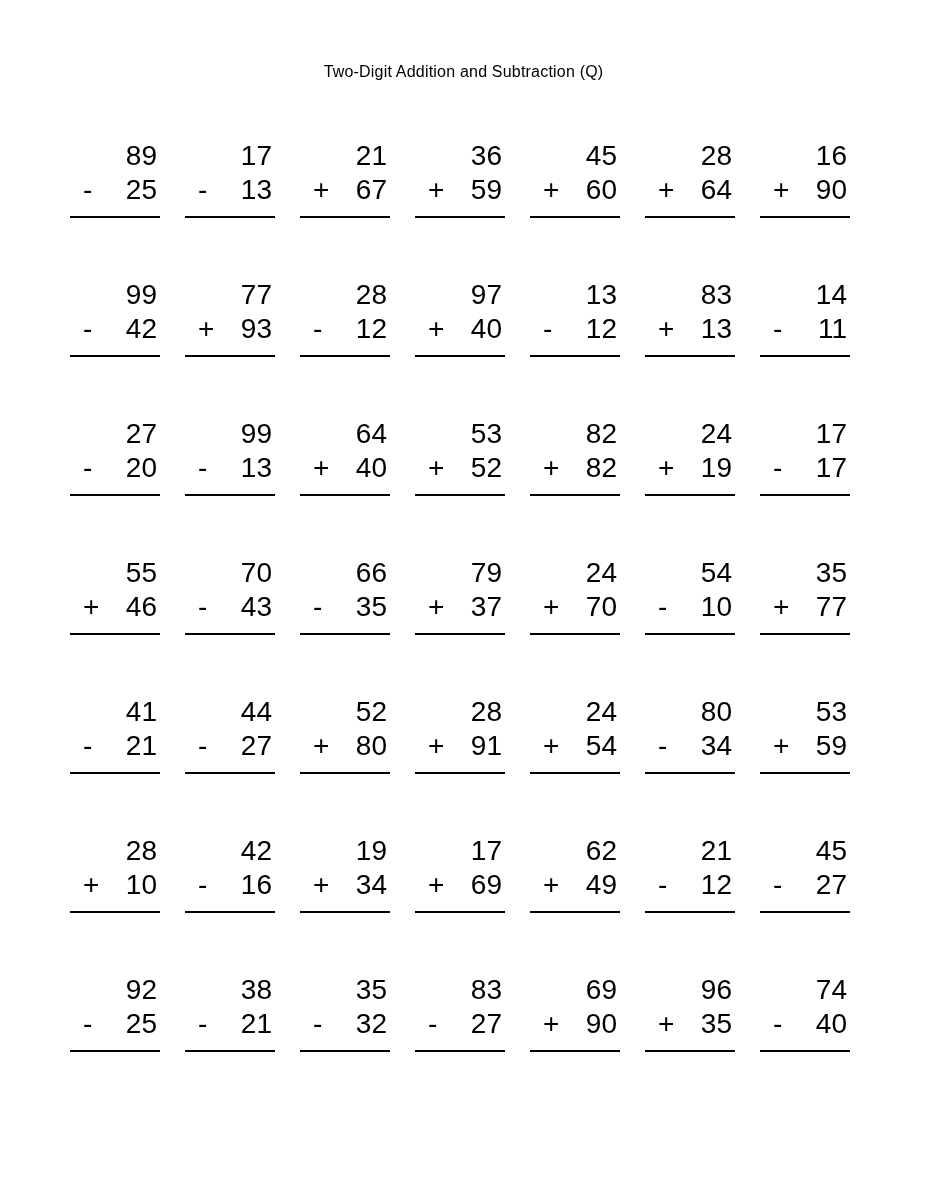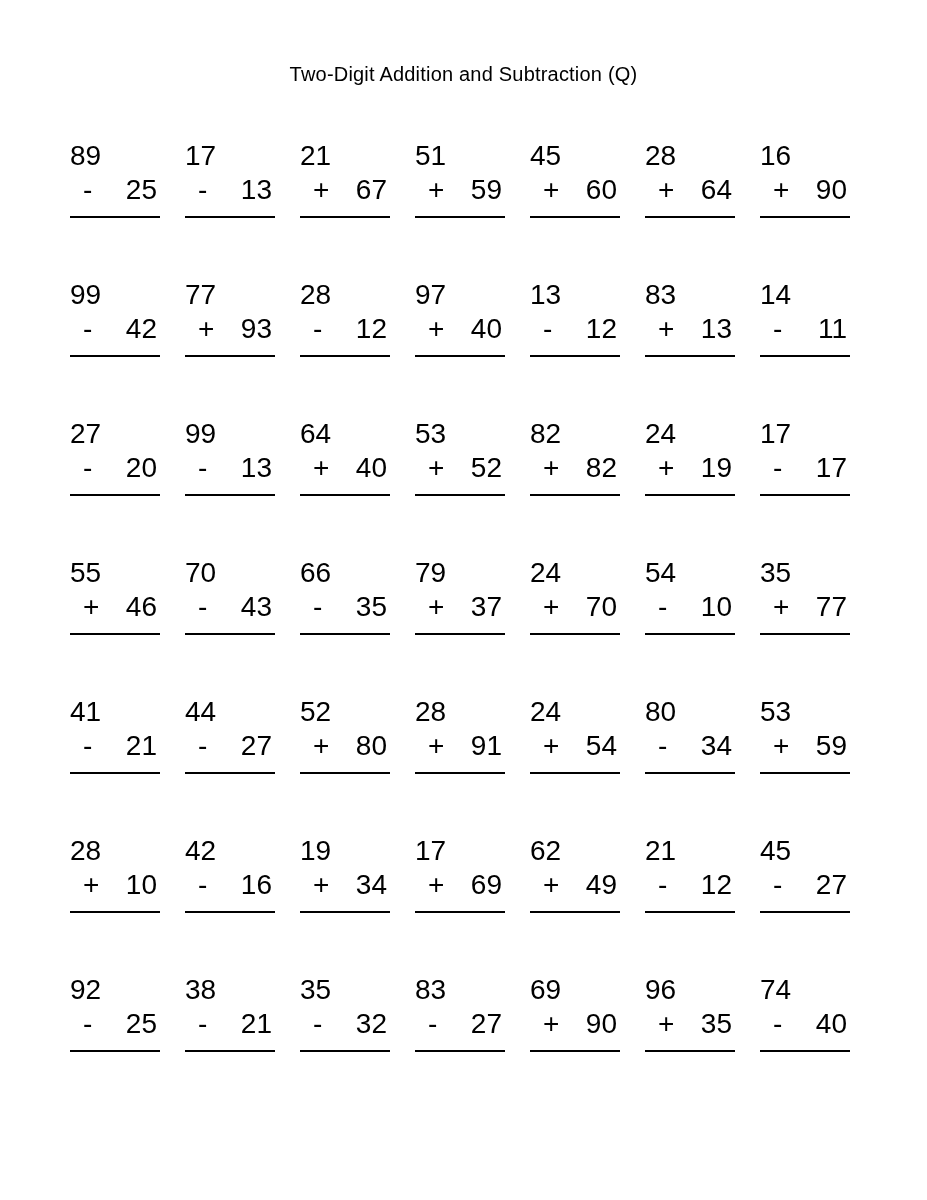--- a/index.html
+++ b/index.html
@@ -16,21 +16,21 @@
     width: 927px;
     height: 1200px;
     background: #ffffff;
   }
   .title {
     position: absolute;
     top: 63px;
     left: 0;
     width: 100%;
     text-align: center;
-    font-size: 20px;
+    font-size: 16px;
     font-weight: 400;
     letter-spacing: 0.2px;
   }
   .grid {
     position: absolute;
     top: 139px;
     left: 70px;
     width: 787px;
   }
   .row {
@@ -40,20 +40,21 @@
   }
   .problem {
     width: 90px;
     border-bottom: 2px solid #000000;
     padding-bottom: 9px;
     font-size: 28px;
     line-height: 34px;
   }
   .top-number {
     display: block;
+    text-align: right;
     padding-right: 3px;
   }
   .bottom-line {
     display: flex;
     justify-content: space-between;
     align-items: baseline;
     padding-left: 13px;
     padding-right: 3px;
   }
 </style>
@@ -79,21 +80,21 @@
           </div>
         </div>
         <div class="problem">
           <span class="top-number">21</span>
           <div class="bottom-line">
             <span class="operator">+</span>
             <span class="bottom-number">67</span>
           </div>
         </div>
         <div class="problem">
-          <span class="top-number">51</span>
+          <span class="top-number">36</span>
           <div class="bottom-line">
             <span class="operator">+</span>
             <span class="bottom-number">59</span>
           </div>
         </div>
         <div class="problem">
           <span class="top-number">45</span>
           <div class="bottom-line">
             <span class="operator">+</span>
             <span class="bottom-number">60</span>

